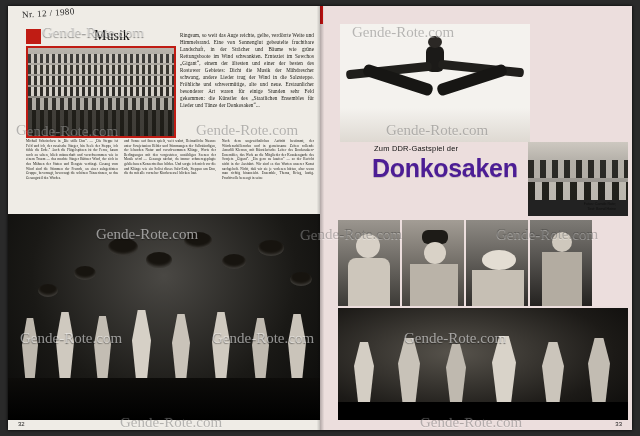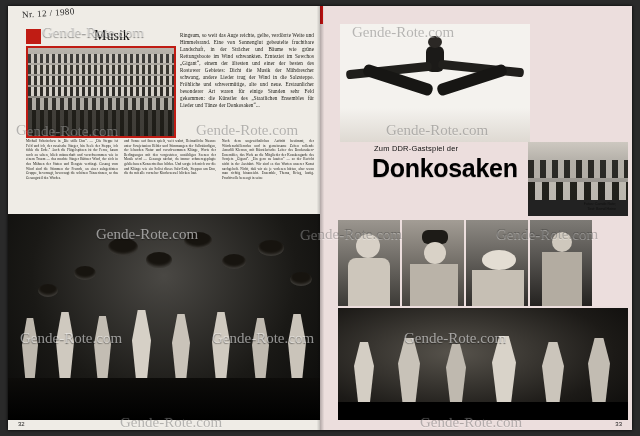--- a/index.html
+++ b/index.html
@@ -148,21 +148,21 @@
     font-size: 7.5px;
     color: #111;
     letter-spacing: 0.2px;
   }
   .headline {
     position: absolute;
     left: 364px; top: 148px;
     font-family: "Liberation Sans", sans-serif;
     font-weight: bold;
     font-size: 25px;
-    color: #000000;
+    color: #4c1d95;
     letter-spacing: -0.3px;
     text-shadow: 0 1px 0 rgba(0,0,0,0.15);
   }
   .photo-choirsmall {
     left: 520px; top: 136px;
     width: 100px; height: 74px;
     background: #8e8a84;
   }
   .photo-portrait1 {
     left: 330px; top: 214px;

